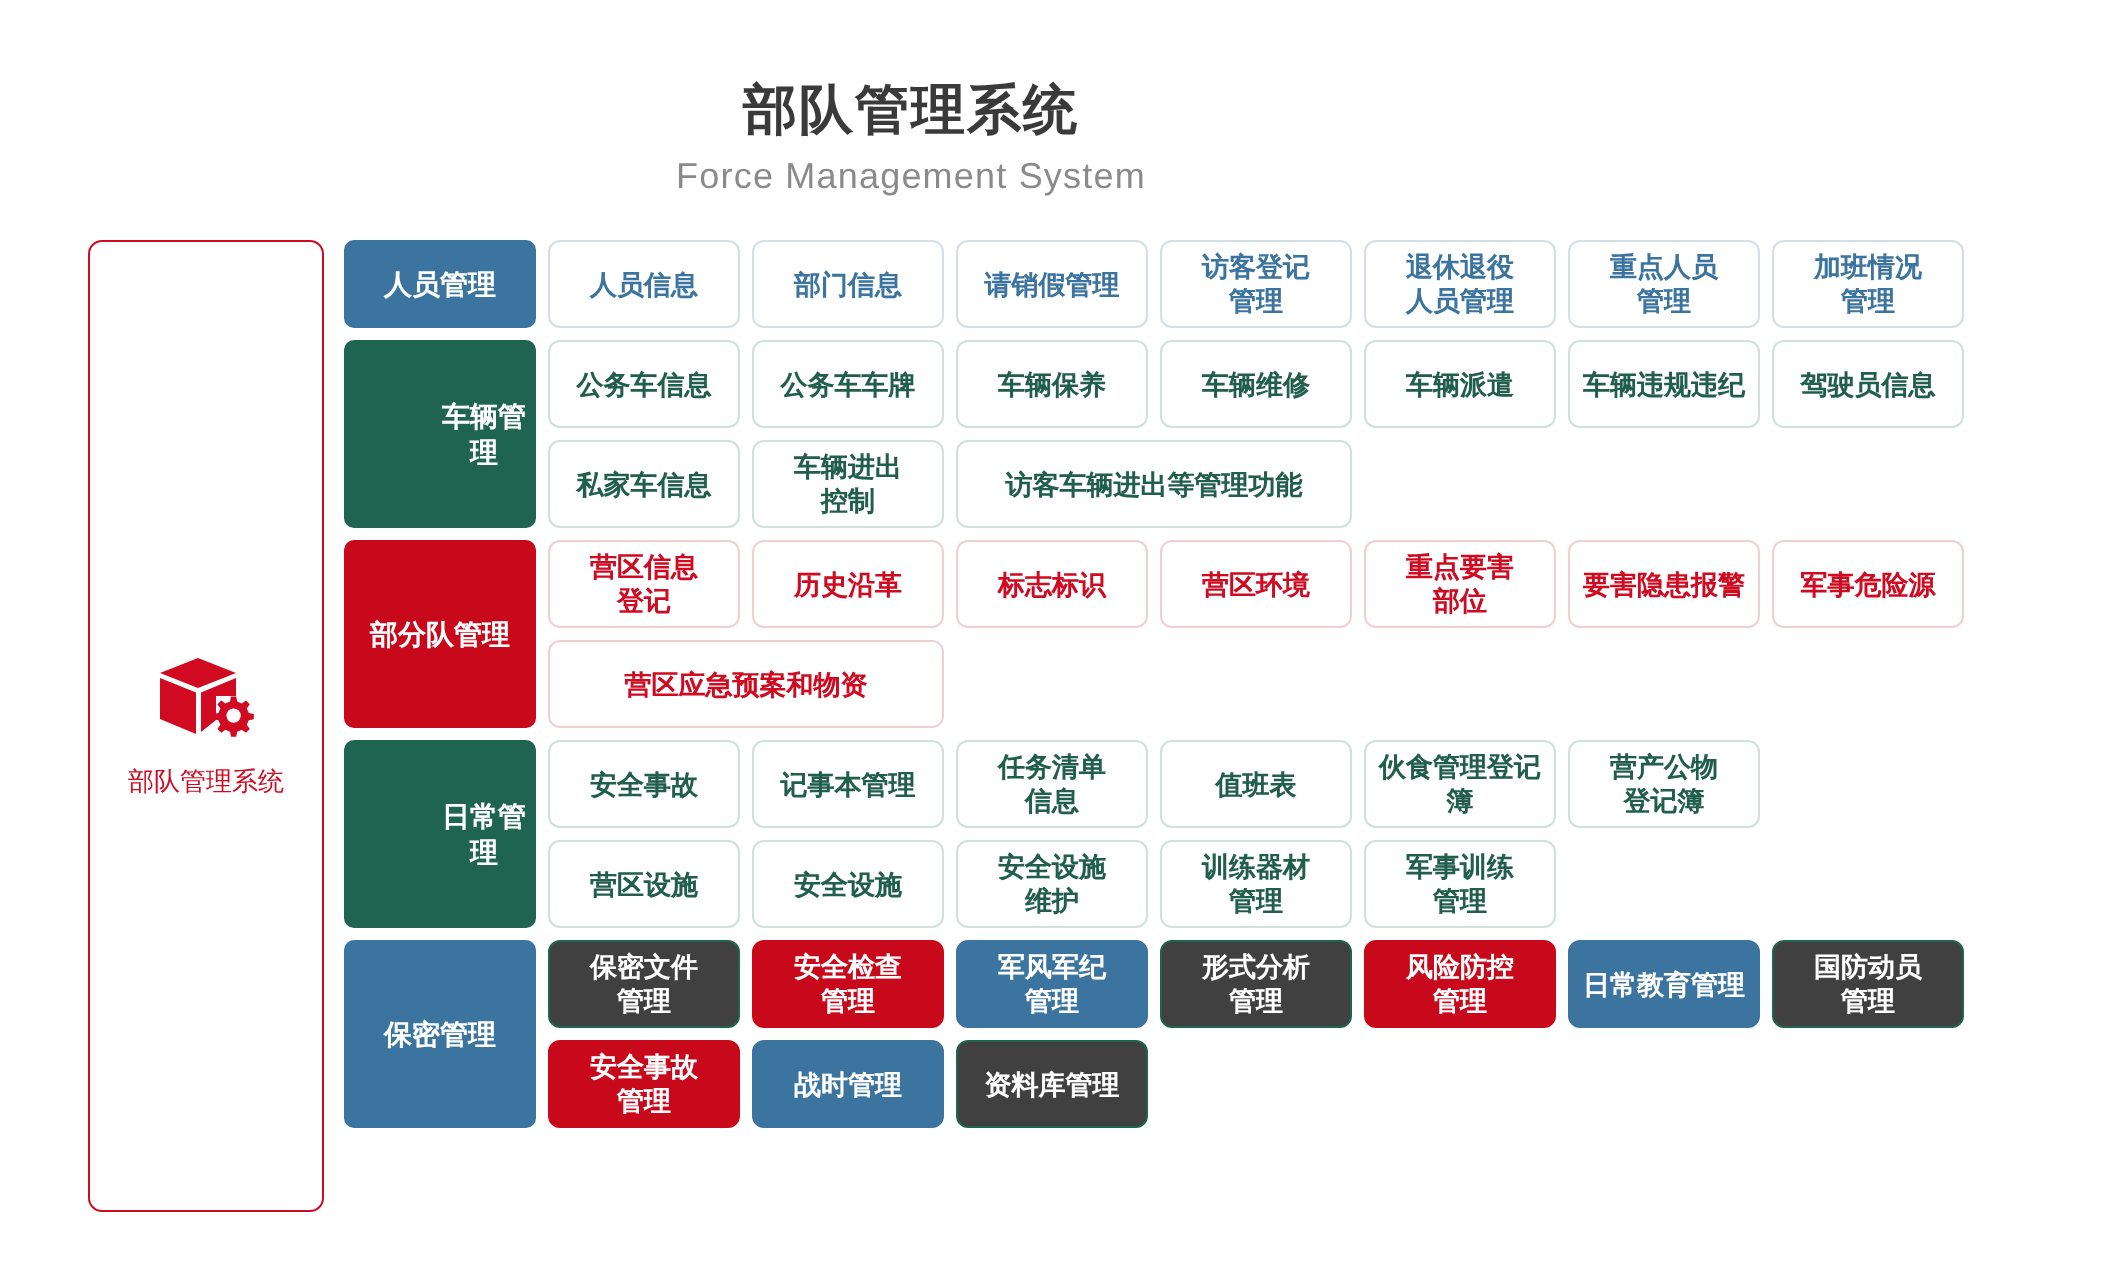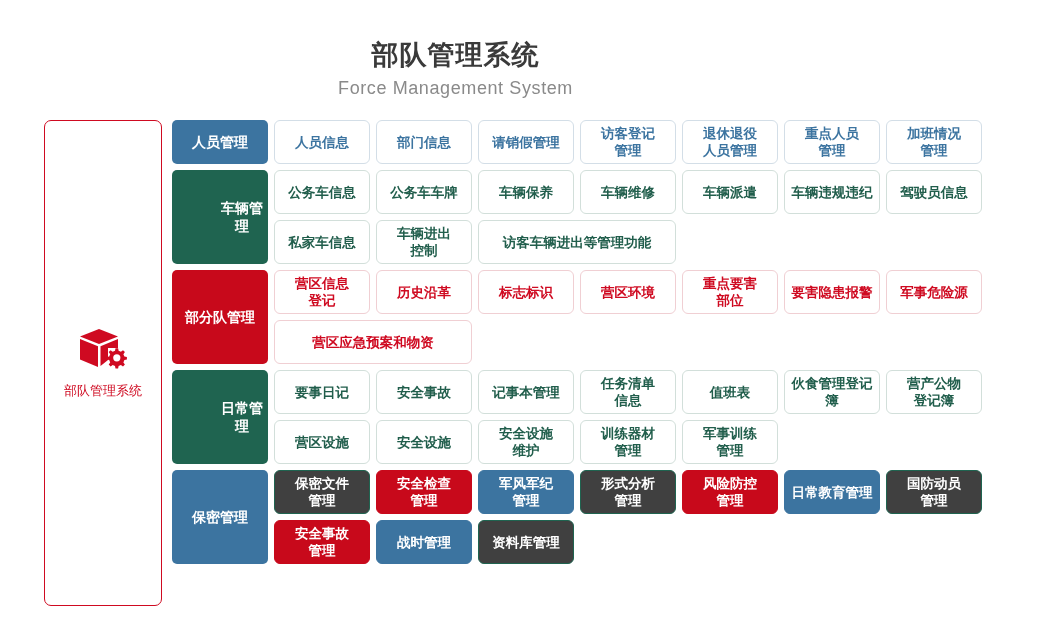--- a/index.html
+++ b/index.html
@@ -193,21 +193,20 @@
             </div>
             <div class="items-line">
               <div class="item w2 c-red">营区应急预案和物资</div>
             </div>
           </div>
         </div>
         <div class="cat-row">
           <div class="cat-btn cat-green">日常管理</div>
           <div class="items">
             <div class="items-line">
-              <div class="item w1 c-green">要事日记</div>
               <div class="item w1 c-green">安全事故</div>
               <div class="item w1 c-green">记事本管理</div>
               <div class="item w1 c-green">任务清单
 信息</div>
               <div class="item w1 c-green">值班表</div>
               <div class="item w1 c-green">伙食管理登记簿</div>
               <div class="item w1 c-green">营产公物
 登记簿</div>
             </div>
             <div class="items-line">

